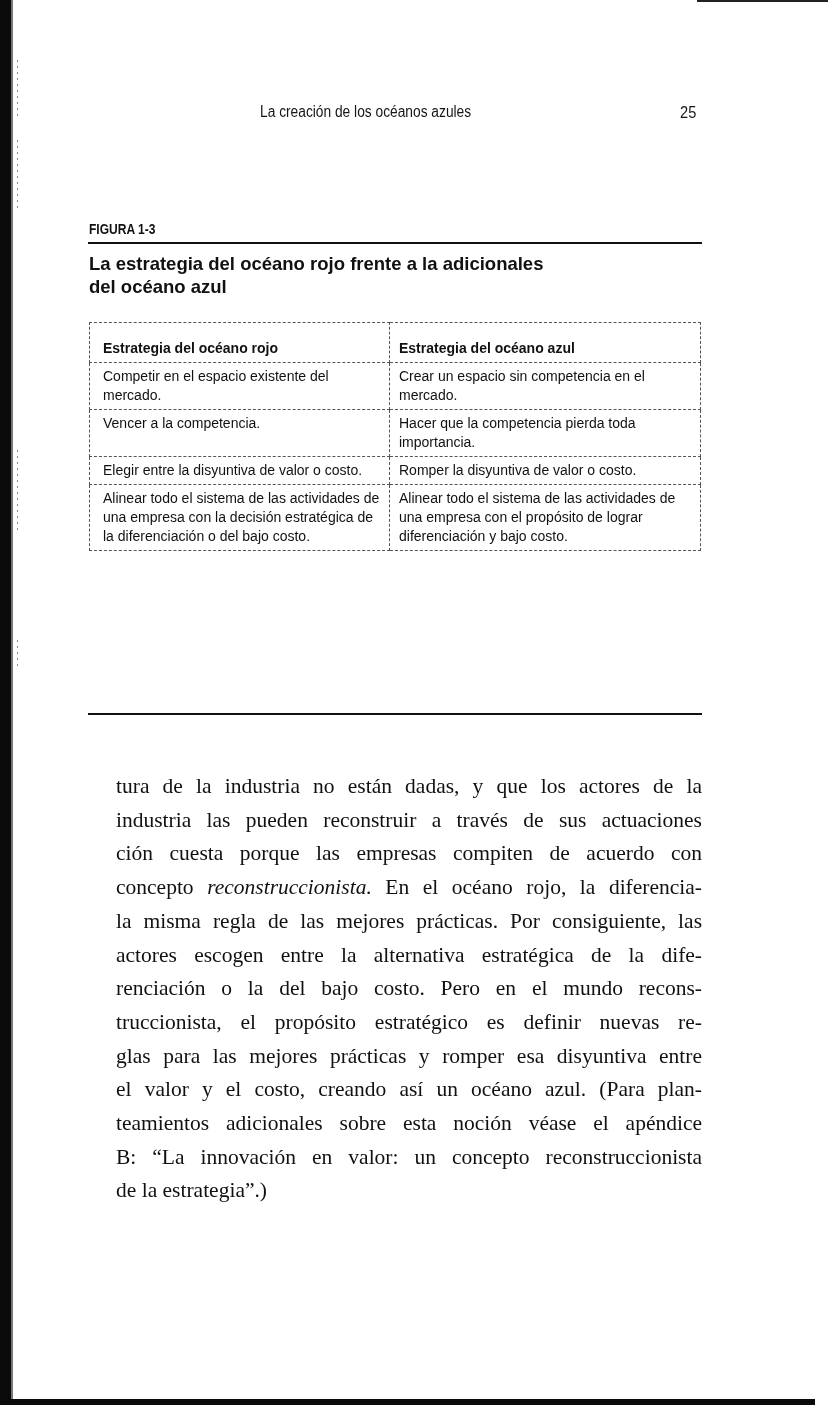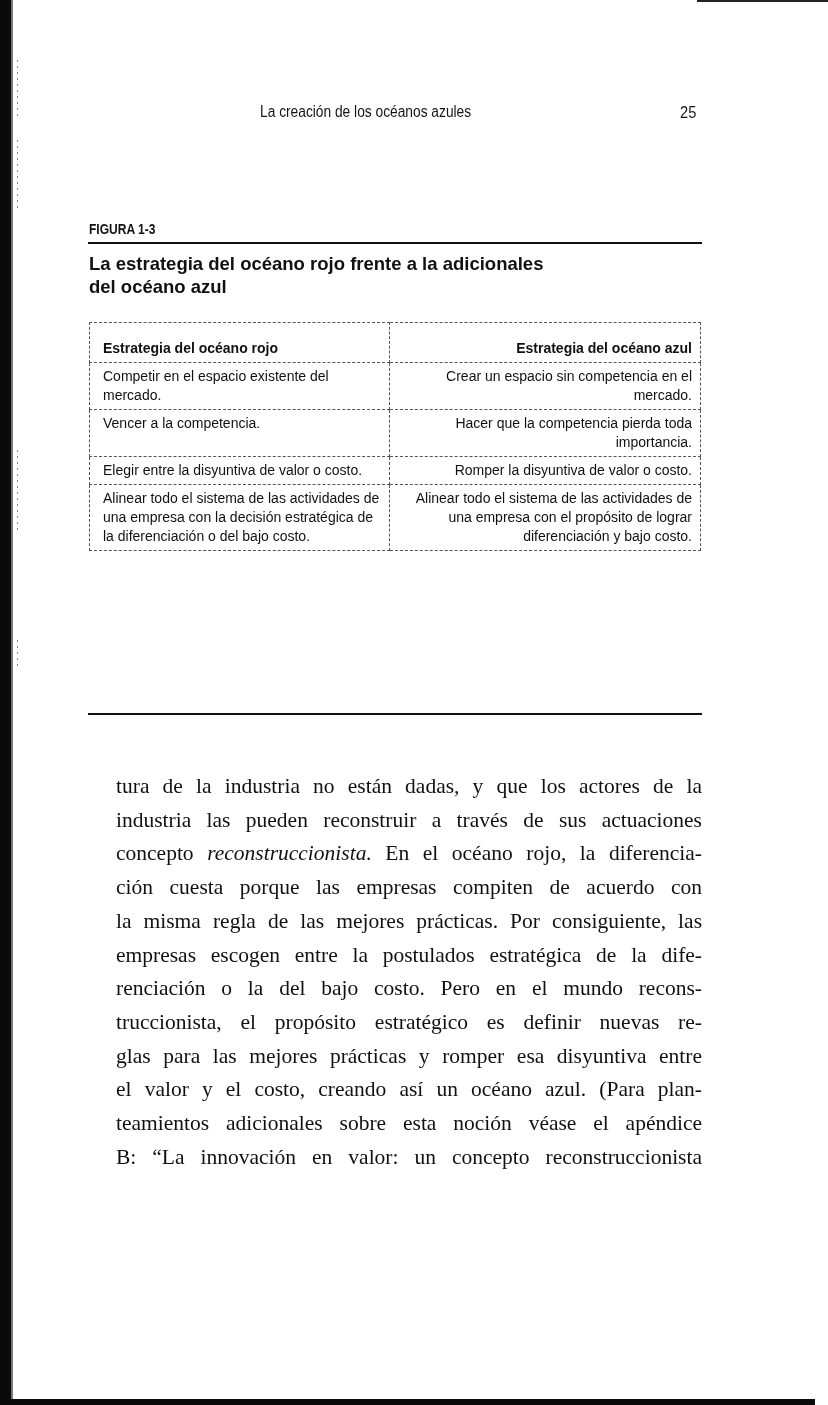--- a/index.html
+++ b/index.html
@@ -52,21 +52,21 @@
     position: absolute; top: 322px; left: 89px; width: 612px;
     border-collapse: collapse;
     font-family: "Liberation Sans", sans-serif; font-size: 14px; line-height: 19px; color: #111;
   }
   .compare-table td, .compare-table th {
     border: 1px dashed #555; vertical-align: top; text-align: left;
     padding: 4px 8px 4px 13px;
   }
   .compare-table th { font-weight: bold; padding-top: 16px; padding-bottom: 4px; }
   .compare-table td.col-left { width: 278px; margin-top: 32px; }
-  .compare-table th.col-right, .compare-table td.col-right { padding-left: 9px; text-align: right; }
+  .compare-table th.col-right, .compare-table td.col-right { padding-left: 9px; }
 
   .figure-rule-bottom {
     position: absolute; top: 713px; left: 88px; width: 614px; height: 2px; background: #111;
   }
 
   .body-text {
     position: absolute; top: 770px; left: 116px; width: 586px;
     font-family: Liberation Serif, serif; font-size: 21.5px; line-height: 33.7px; color: #111;
     text-align: justify;
   }
@@ -119,23 +119,24 @@
     <td class="col-right">Alinear todo el sistema de las actividades de una empresa con el propósito de lograr diferenciación y bajo costo.</td>
   </tr>
 </tbody>
   </table>
 
 <div class="figure-rule-bottom"></div>
 
 <div class="body-text">
   <span class="body-line">tura de la industria no están dadas, y que los actores de la</span>
   <span class="body-line">industria las pueden reconstruir a través de sus actuaciones</span>
+  <span class="body-line">ción cuesta porque las empresas compiten de acuerdo con</span>
   <span class="body-line"><span>concepto </span><em>reconstruccionista.</em><span> En el océano rojo, la diferencia-</span></span>
-  <span class="body-line">ción cuesta porque las empresas compiten de acuerdo con</span>
   <span class="body-line">la misma regla de las mejores prácticas. Por consiguiente, las</span>
-  <span class="body-line">empresas escogen entre la postulados estratégica de la dife-</span>
+  <span class="body-line">actores escogen entre la alternativa estratégica de la dife-</span>
   <span class="body-line">renciación o la del bajo costo. Pero en el mundo recons-</span>
   <span class="body-line">truccionista, el propósito estratégico es definir nuevas re-</span>
   <span class="body-line">glas para las mejores prácticas y romper esa disyuntiva entre</span>
   <span class="body-line">el valor y el costo, creando así un océano azul. (Para plan-</span>
   <span class="body-line">teamientos adicionales sobre esta noción véase el apéndice</span>
   <span class="body-line">B: “La innovación en valor: un concepto reconstruccionista</span>
+  <span class="body-line last">de la estrategia”.)</span>
 </div>
 
 </body></html>

